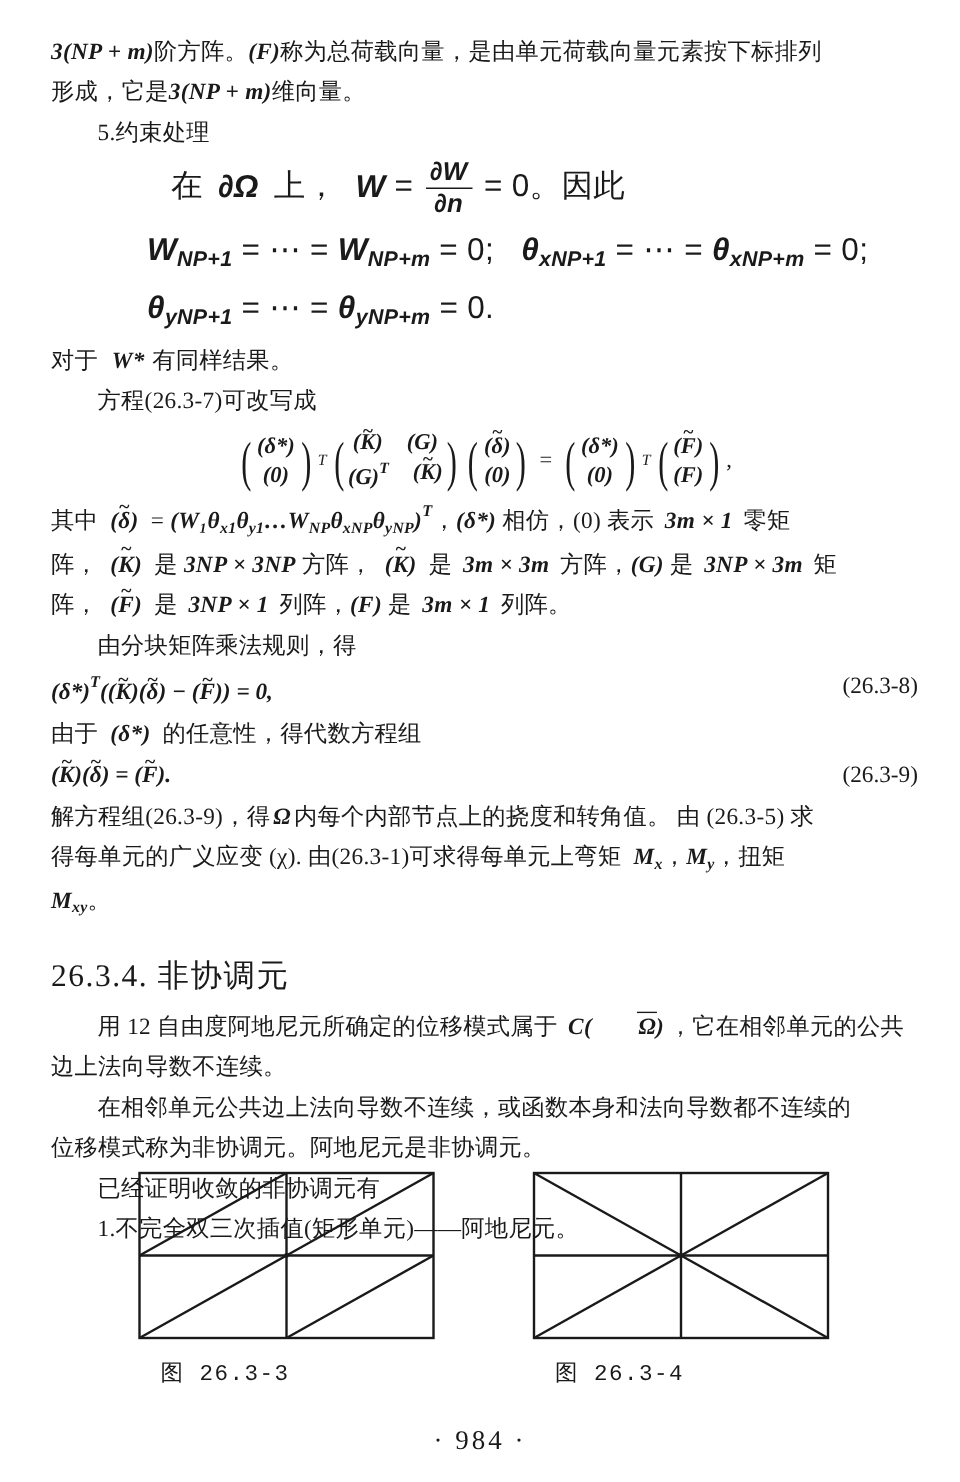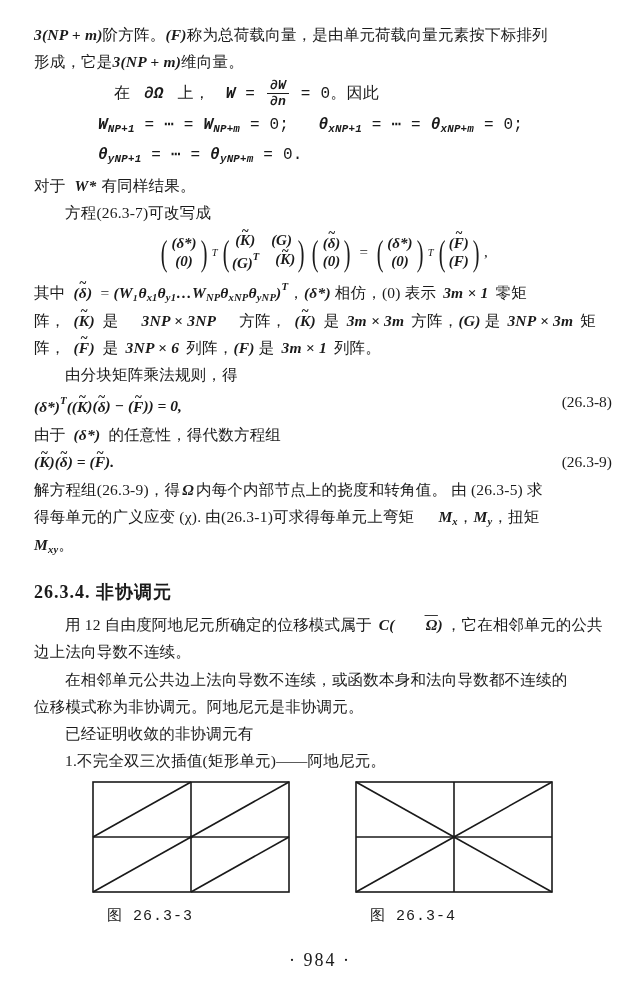--- a/index.html
+++ b/index.html
@@ -31,23 +31,23 @@
   p {
     margin: 0 0 2px 0;
     font-size: 15.5px;
     line-height: 1.62;
     letter-spacing: 0.2px;
     text-align: justify;
   }
   .indent { text-indent: 2em; }
   .mathline {
     margin: 4px 0 4px 0;
-    font-size: 16px;
+    font-size: 21px;
     line-height: 1.6;
-    font-family: Liberation Mono, monospace;
+    font-family: Liberation Sans, sans-serif;
   }
   .bi {
     font-style: italic;
     font-weight: bold;
   }
   sub {
     font-size: 0.68em;
     vertical-align: -0.3em;
   }
   .frac {
@@ -111,22 +111,22 @@
   }
   .tilde-wrap .tl {
     position: absolute;
     top: -0.62em;
     left: 50%;
     transform: translateX(-50%);
     font-size: 0.85em;
   }
 
   h2.section {
-    font-size: 18px;
-    font-weight: bold;
+    font-size: 21px;
+    font-weight: normal;
     margin: 22px 0 8px 0;
     letter-spacing: 1px;
   }
   .eqline {
     position: relative;
     font-size: 15.5px;
     margin: 6px 0;
   }
   .eqline .body {
     text-align: left;
@@ -173,20 +173,21 @@
 <div class="page">
   <div class="content">
 
     <p>
       <span class="bi">3(NP + m)</span><span>阶方阵。</span><span class="bi">(F)</span><span>称为总荷载向量，是由单元荷载向量元素按下标排列</span>
     </p>
     <p>
       <span>形成，它是</span><span class="bi">3(NP + m)</span><span>维向量。</span>
     </p>
 
+    <p class="indent">5.约束处理</p>
 
     <p class="mathline" style="text-align:left; padding-left:80px;">
       <span>在</span>
       <span class="bi" style="margin:0 4px;">∂Ω</span>
       <span>上，</span>
       <span class="bi" style="margin-left:6px;">W</span> =
       <span class="frac">
         <span class="num bi">∂W</span>
         <span class="den bi">∂n</span>
       </span>
@@ -266,35 +267,35 @@
       <span class="bi tilde-wrap" style="margin:0 4px;"><span class="tl">~</span>(δ)</span> =
       <span class="bi">(W₁θ<sub>x1</sub>θ<sub>y1</sub>…W<sub>NP</sub>θ<sub>xNP</sub>θ<sub>yNP</sub>)<span class="supT">T</span></span>，<span class="bi">(δ*)</span>
       <span>相仿，(0) 表示</span>
       <span class="bi" style="margin:0 3px;">3m × 1</span>
       <span>零矩</span>
     </p>
     <p>
       <span>阵，</span>
       <span class="bi tilde-wrap" style="margin:0 4px;"><span class="tl">~</span>(K)</span>
       <span>是</span>
-      <span class="bi" style="margin:0 19px;">3NP × 3NP</span>
+      <span class="bi" style="margin:0 0;">3NP × 3NP</span>
       <span>方阵，</span>
       <span class="bi tilde-wrap" style="margin:0 4px;"><span class="tl">~</span>(K)</span>
       <span>是</span>
       <span class="bi" style="margin:0 3px;">3m × 3m</span>
       <span>方阵，</span><span class="bi">(G)</span>
       <span>是</span>
       <span class="bi" style="margin:0 3px;">3NP × 3m</span>
       <span>矩</span>
     </p>
     <p>
       <span>阵，</span>
       <span class="bi tilde-wrap" style="margin:0 4px;"><span class="tl">~</span>(F)</span>
       <span>是</span>
-      <span class="bi" style="margin:0 3px;">3NP × 6</span>
+      <span class="bi" style="margin:0 3px;">3NP × 1</span>
       <span>列阵，</span><span class="bi">(F)</span>
       <span>是</span>
       <span class="bi" style="margin:0 3px;">3m × 1</span>
       <span>列阵。</span>
     </p>
 
     <p class="indent">由分块矩阵乘法规则，得</p>
 
     <div class="eqline">
       <div class="body">
@@ -314,21 +315,21 @@
         <span class="bi">(</span><span class="bi tilde-wrap"><span class="tl">~</span>K</span><span class="bi">)(</span><span class="bi tilde-wrap"><span class="tl">~</span>δ</span><span class="bi">) = (</span><span class="bi tilde-wrap"><span class="tl">~</span>F</span><span class="bi">).</span>
       </div>
       <div class="num">(26.3-9)</div>
     </div>
 
     <p>
       <span>解方程组(26.3-9)，得</span><span class="bi" style="margin:0 2px;">Ω</span><span>内每个内部节点上的挠度和转角值。 由 (26.3-5) 求</span>
     </p>
     <p>
       <span>得每单元的广义应变 (χ). 由(26.3-1)可求得每单元上弯矩</span>
-      <span class="bi" style="margin-left:20px;">M<sub>x</sub></span>，<span class="bi">M<sub>y</sub></span><span>，扭矩</span>
+      <span class="bi" style="margin-left:4px;">M<sub>x</sub></span>，<span class="bi">M<sub>y</sub></span><span>，扭矩</span>
     </p>
     <p>
       <span class="bi">M<sub>xy</sub></span><span>。</span>
     </p>
 
     <h2 class="section">26.3.4. 非协调元</h2>
 
     <p class="indent">
       <span>用 12 自由度阿地尼元所确定的位移模式属于</span>
       <span class="bi" style="margin:0 3px;">C(<span class="tilde-wrap"><span class="tl" style="top:-0.7em;">—</span>Ω</span>)</span><span>，它在相邻单元的公共</span>

